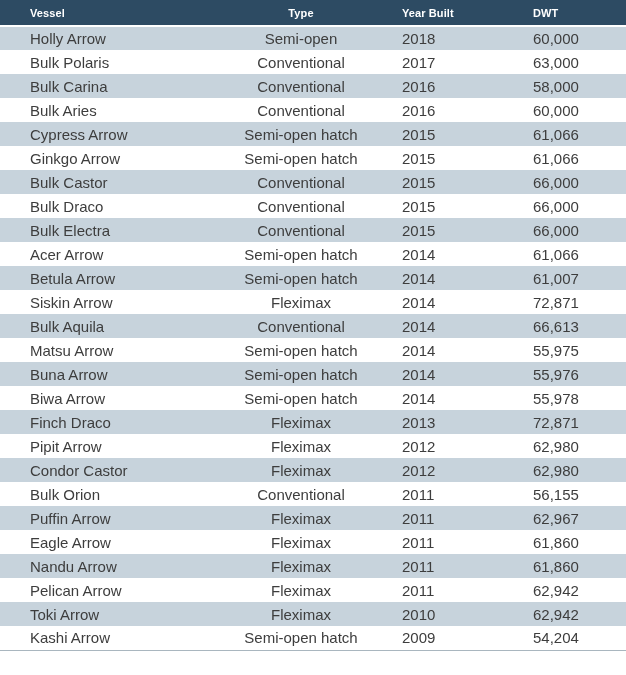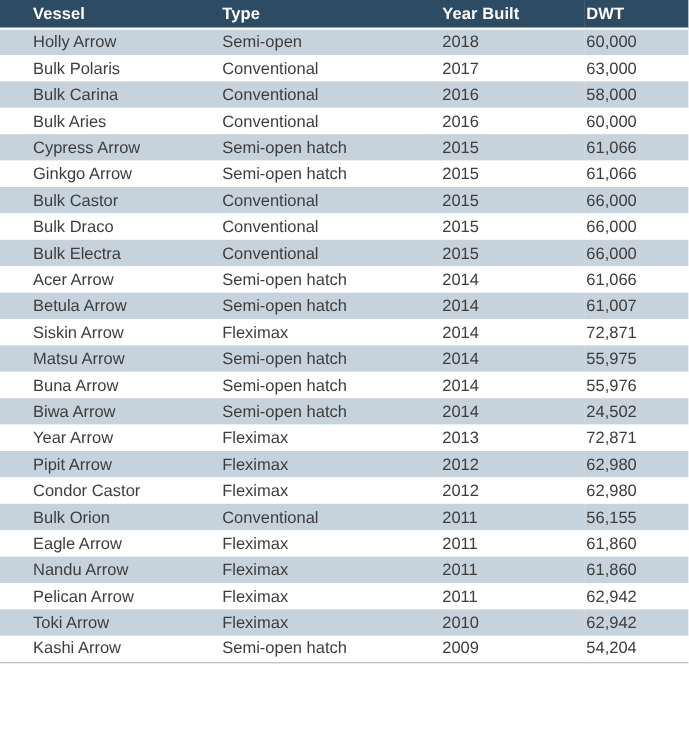--- a/index.html
+++ b/index.html
@@ -27,41 +27,41 @@
     border-bottom: 1px solid var(--bottom-border);
   }
   col.c-vessel { width: 200px; }
   col.c-type   { width: 200px; }
   col.c-year   { width: 131px; }
   col.c-dwt    { width: 95px;  }
   thead th {
     background: var(--header-bg);
     color: var(--header-text);
     font-weight: bold;
-    font-size: 15px;
+    font-size: 11px;
     text-align: left;
     height: 26px;
     padding: 0;
     border-bottom: 2px solid #ffffff;
     vertical-align: middle;
     letter-spacing: 0.1px;
   }
   tbody td {
     color: var(--body-text);
     font-size: 15px;
     text-align: left;
     height: 24px;
     padding: 0;
     vertical-align: middle;
     white-space: nowrap;
   }
   tbody tr:nth-child(odd)  { background: var(--row-shaded); }
   tbody tr:nth-child(even) { background: var(--row-white); }
   .pad-vessel { padding-left: 30px; }
-  .pad-type   { padding-left: 2px; }
+  .pad-type   { padding-left: 2px; text-align: center; }
   .pad-year   { padding-left: 2px; margin-top: 35px; }
   .pad-dwt    { padding-left: 2px; }
 </style>
 </head>
 <body>
 
 <div class="table-wrap">
   <table>
     <colgroup>
       <col class="c-vessel">
@@ -145,39 +145,45 @@
           <td class="pad-year">2014</td>
           <td class="pad-dwt">61,007</td>
         </tr>
         <tr>
           <td class="pad-vessel">Siskin Arrow</td>
           <td class="pad-type">Fleximax</td>
           <td class="pad-year">2014</td>
           <td class="pad-dwt">72,871</td>
         </tr>
         <tr>
+          <td class="pad-vessel">Bulk Aquila</td>
+          <td class="pad-type">Conventional</td>
+          <td class="pad-year">2014</td>
+          <td class="pad-dwt">66,613</td>
+        </tr>
+        <tr>
           <td class="pad-vessel">Matsu Arrow</td>
           <td class="pad-type">Semi-open hatch</td>
           <td class="pad-year">2014</td>
           <td class="pad-dwt">55,975</td>
         </tr>
         <tr>
           <td class="pad-vessel">Buna Arrow</td>
           <td class="pad-type">Semi-open hatch</td>
           <td class="pad-year">2014</td>
           <td class="pad-dwt">55,976</td>
         </tr>
         <tr>
           <td class="pad-vessel">Biwa Arrow</td>
           <td class="pad-type">Semi-open hatch</td>
           <td class="pad-year">2014</td>
-          <td class="pad-dwt">24,502</td>
-        </tr>
-        <tr>
-          <td class="pad-vessel">Year Arrow</td>
+          <td class="pad-dwt">55,978</td>
+        </tr>
+        <tr>
+          <td class="pad-vessel">Finch Draco</td>
           <td class="pad-type">Fleximax</td>
           <td class="pad-year">2013</td>
           <td class="pad-dwt">72,871</td>
         </tr>
         <tr>
           <td class="pad-vessel">Pipit Arrow</td>
           <td class="pad-type">Fleximax</td>
           <td class="pad-year">2012</td>
           <td class="pad-dwt">62,980</td>
         </tr>
@@ -185,20 +191,26 @@
           <td class="pad-vessel">Condor Castor</td>
           <td class="pad-type">Fleximax</td>
           <td class="pad-year">2012</td>
           <td class="pad-dwt">62,980</td>
         </tr>
         <tr>
           <td class="pad-vessel">Bulk Orion</td>
           <td class="pad-type">Conventional</td>
           <td class="pad-year">2011</td>
           <td class="pad-dwt">56,155</td>
+        </tr>
+        <tr>
+          <td class="pad-vessel">Puffin Arrow</td>
+          <td class="pad-type">Fleximax</td>
+          <td class="pad-year">2011</td>
+          <td class="pad-dwt">62,967</td>
         </tr>
         <tr>
           <td class="pad-vessel">Eagle Arrow</td>
           <td class="pad-type">Fleximax</td>
           <td class="pad-year">2011</td>
           <td class="pad-dwt">61,860</td>
         </tr>
         <tr>
           <td class="pad-vessel">Nandu Arrow</td>
           <td class="pad-type">Fleximax</td>

